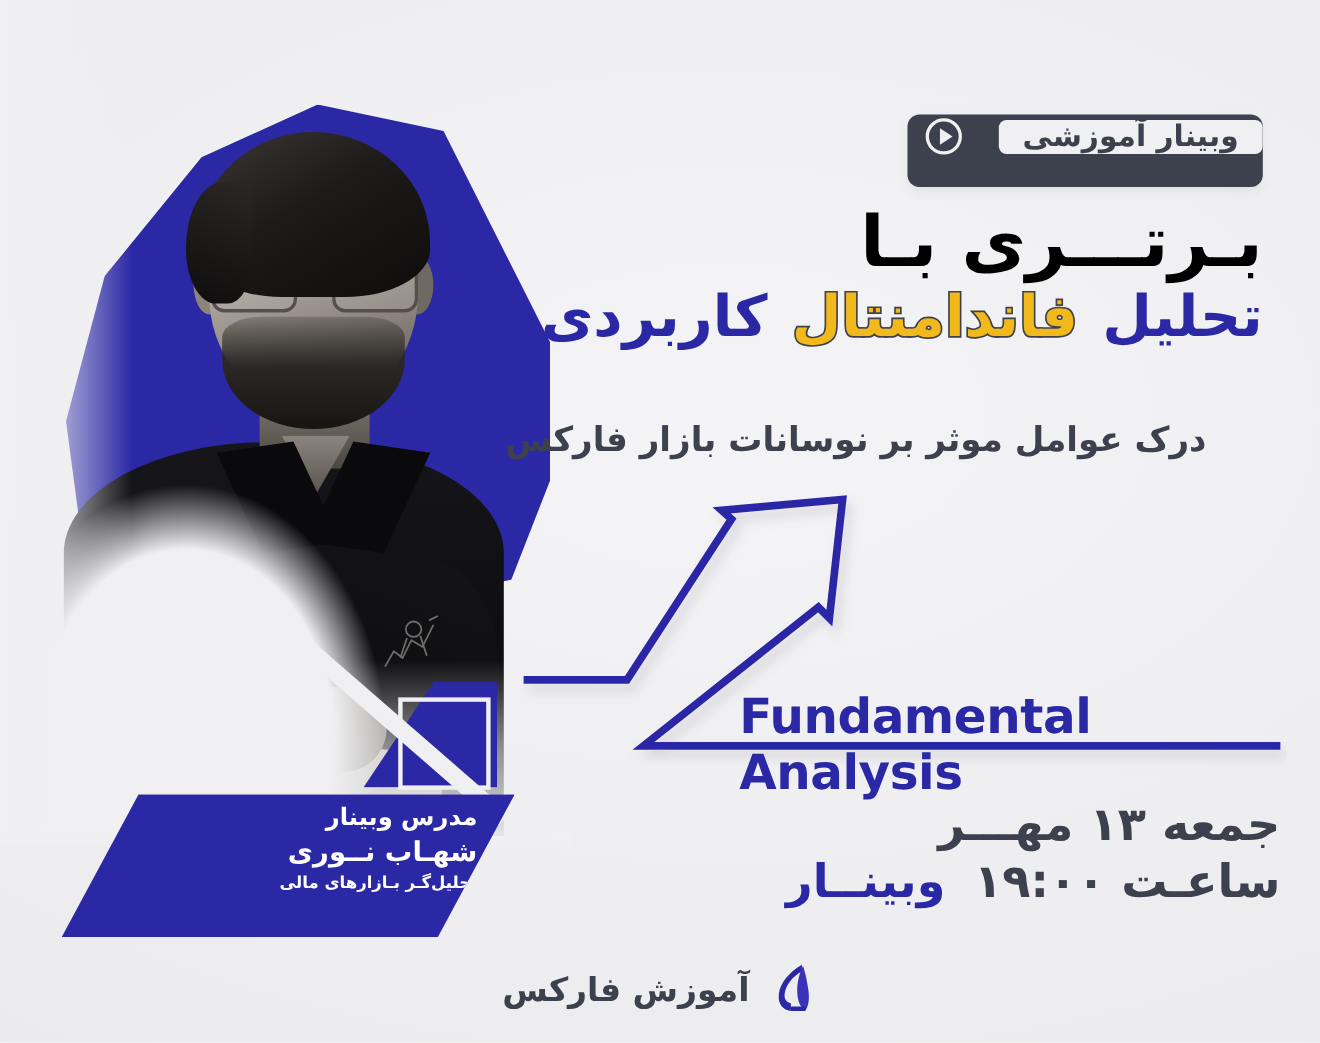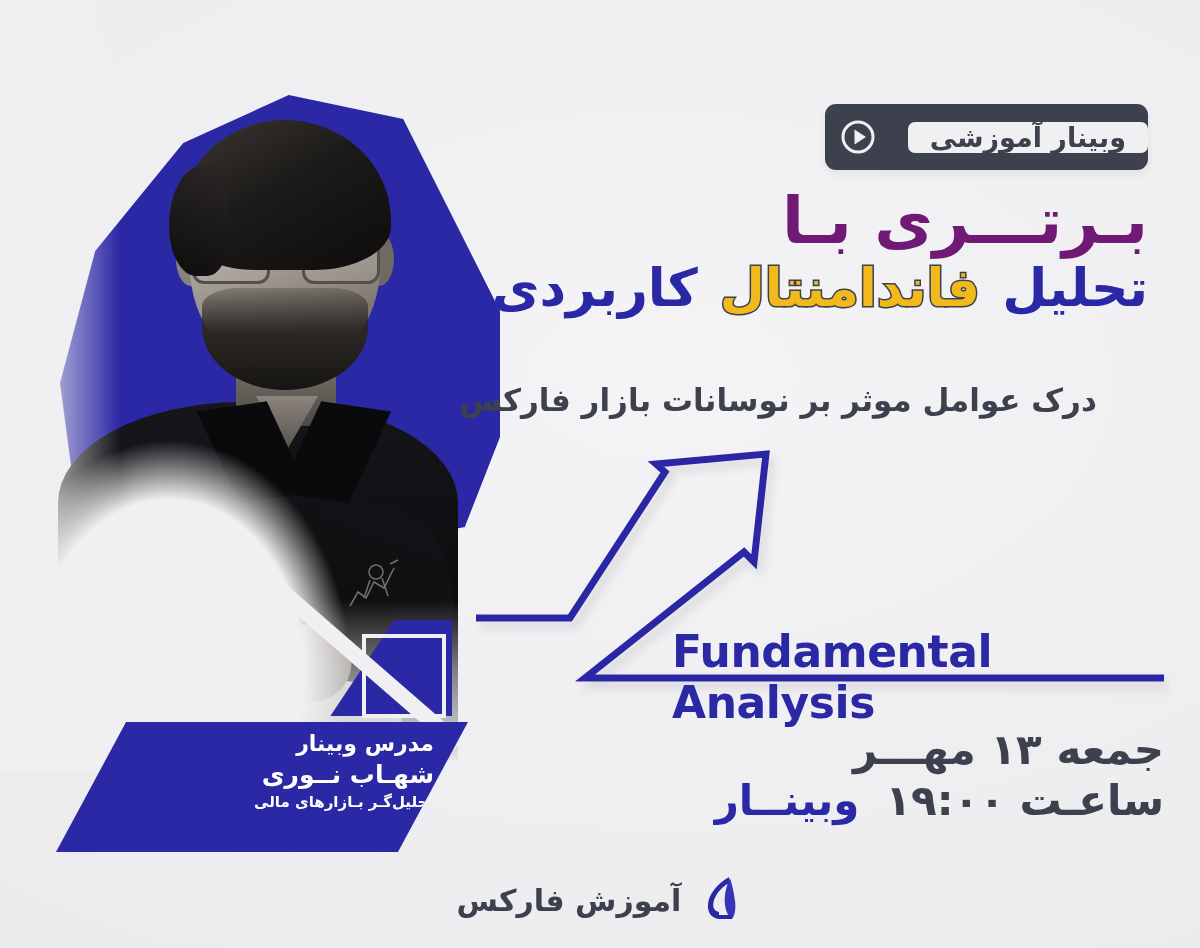--- a/index.html
+++ b/index.html
@@ -223,21 +223,21 @@
   }
   .pr-role{ font-size:22px; font-weight:bold; line-height:1.28; letter-spacing:.2px; }
   .pr-name{ font-size:25px; font-weight:bold; line-height:1.24; letter-spacing:3px; margin-top:1px;}
   .pr-title{ font-size:15px; font-weight:bold; line-height:1.3; margin-top:3px; letter-spacing:.3px;}
 
   
   .badge{
     position:absolute;
     right:52px; top:104px;
     height:66px;
-    display:flex; align-items:center;
+    display:flex; align-items:flex-start;
     background:#3c414d;
     border-radius:11px;
     overflow:hidden;
     box-shadow:0 4px 10px rgba(0,0,0,.06);
     gap:12px;
   }
   .badge-text{
     display:flex; align-items:center; justify-content:center;
     background:#f0f0f2;
     color:#3c414d;
@@ -253,21 +253,21 @@
   }
 
   
   .headline{
     position:absolute;
     right:52px; top:188px;
     width:740px;
     text-align:right; direction:rtl;
   }
   .h-line1{
-    font-size:64px; font-weight:bold; color:#701a75;
+    font-size:64px; font-weight:bold; color:#000000;
     line-height:1.06; letter-spacing:1px;
   }
   .h-line2{
     font-size:52px; font-weight:bold; color:#2b28a5;
     line-height:1.1; margin-top:4px; letter-spacing:0px;
   }
   .h-accent{
     color:#f2b91c;
     -webkit-text-stroke:3px #3c414d;
     paint-order:stroke fill;

